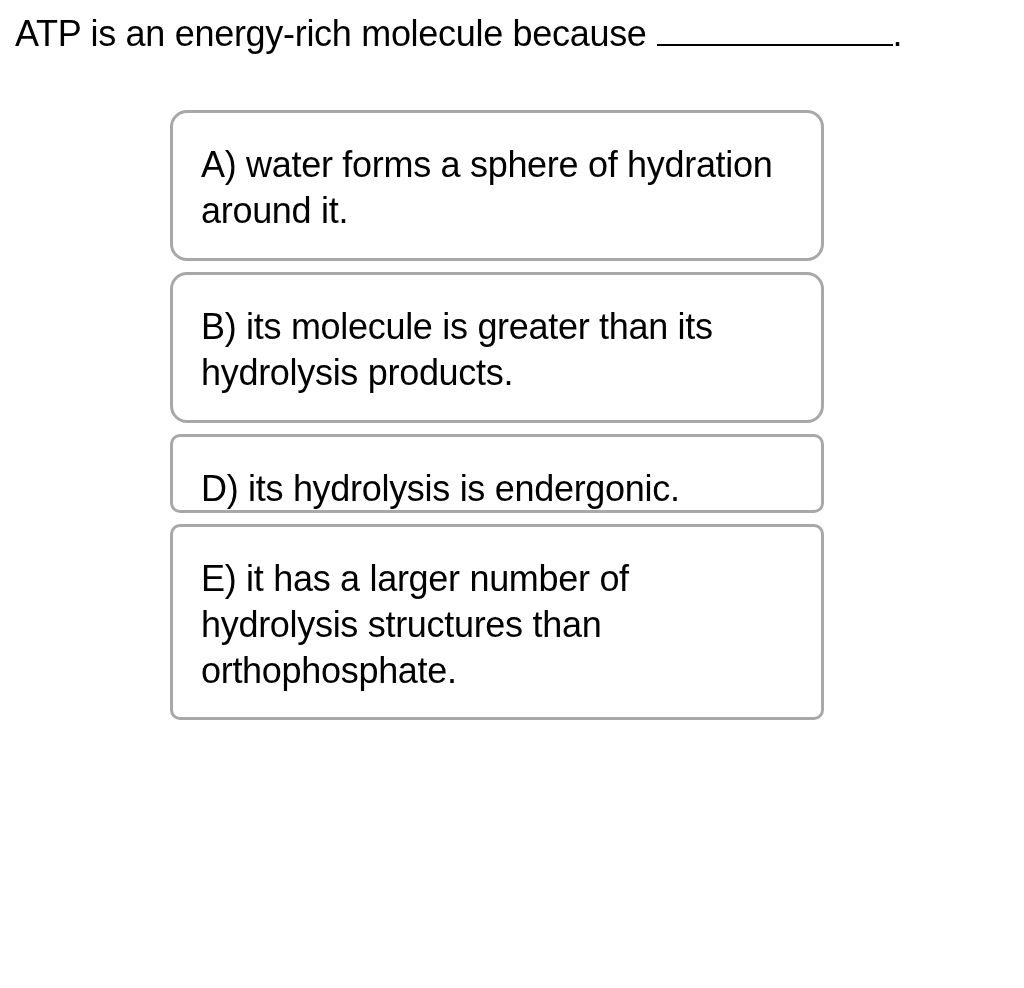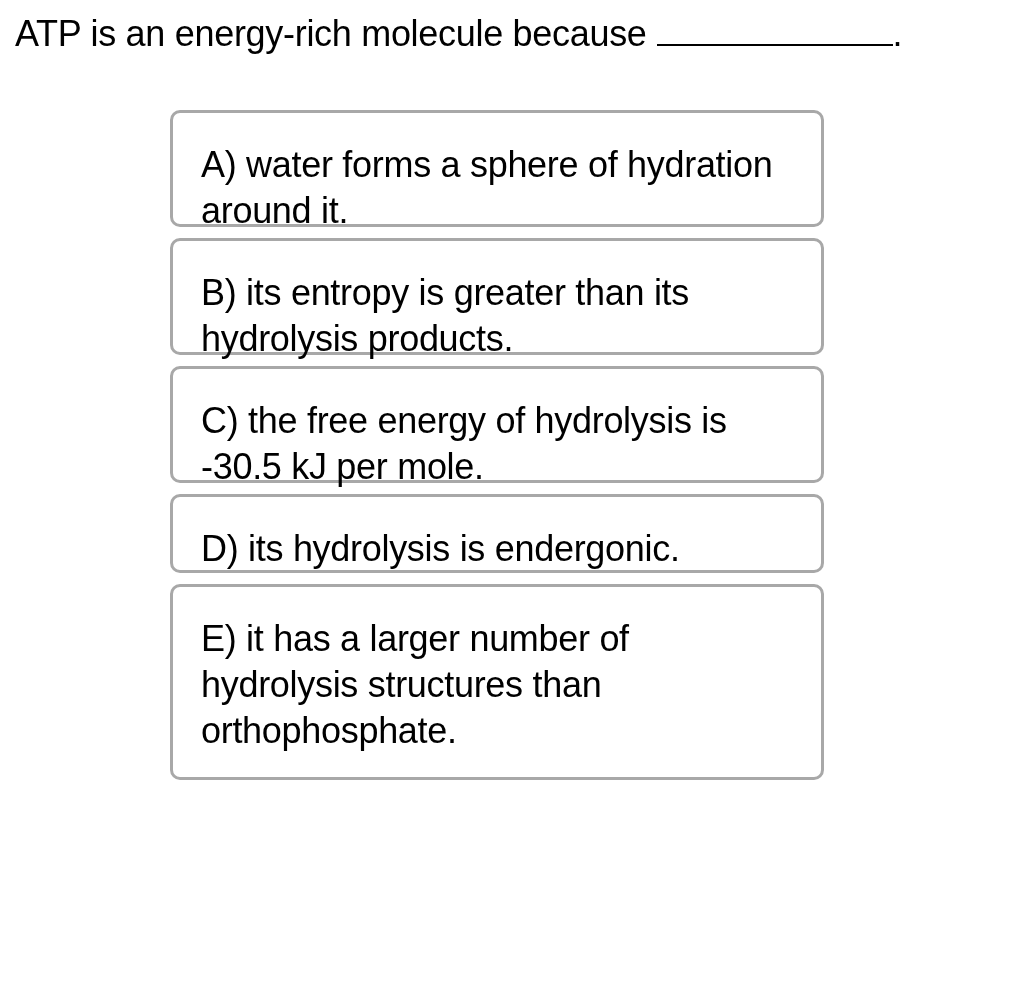--- a/index.html
+++ b/index.html
@@ -44,40 +44,37 @@
     border: 3px solid #a8a8a8;
     border-radius: 10px;
     background: #fff;
     margin-bottom: 11px;
     padding: 29px 28px 0 28px;
     font-size: 36px;
     line-height: 46px;
     letter-spacing: -0.3px;
     cursor: pointer;
   }
-  .option.h2 { height: 117px; }
+  .option.h2 { height: 151px; border-radius: 17px; }
   .option.h1 { height: 79px; }
   .option.h3 { height: 196px; }
 </style>
 </head>
 <body>
 
 <div class="question">
   <span>ATP is an energy-rich molecule because</span><span class="blank"></span><span>.</span>
 </div>
 
 <div class="options">
   <div class="option h2">
     <span>A) water forms a sphere of hydration around it.</span>
   </div>
   <div class="option h2">
-    <span>B) its entropy is greater than its hydrolysis products.</span>
-  </div>
-  <div class="option h2">
-    <span>C) the free energy of hydrolysis is -30.5 kJ per mole.</span>
+    <span>B) its molecule is greater than its hydrolysis products.</span>
   </div>
   <div class="option h1">
     <span>D) its hydrolysis is endergonic.</span>
   </div>
   <div class="option h3">
     <span>E) it has a larger number of hydrolysis structures than orthophosphate.</span>
   </div>
 </div>
 
 </body></html>

